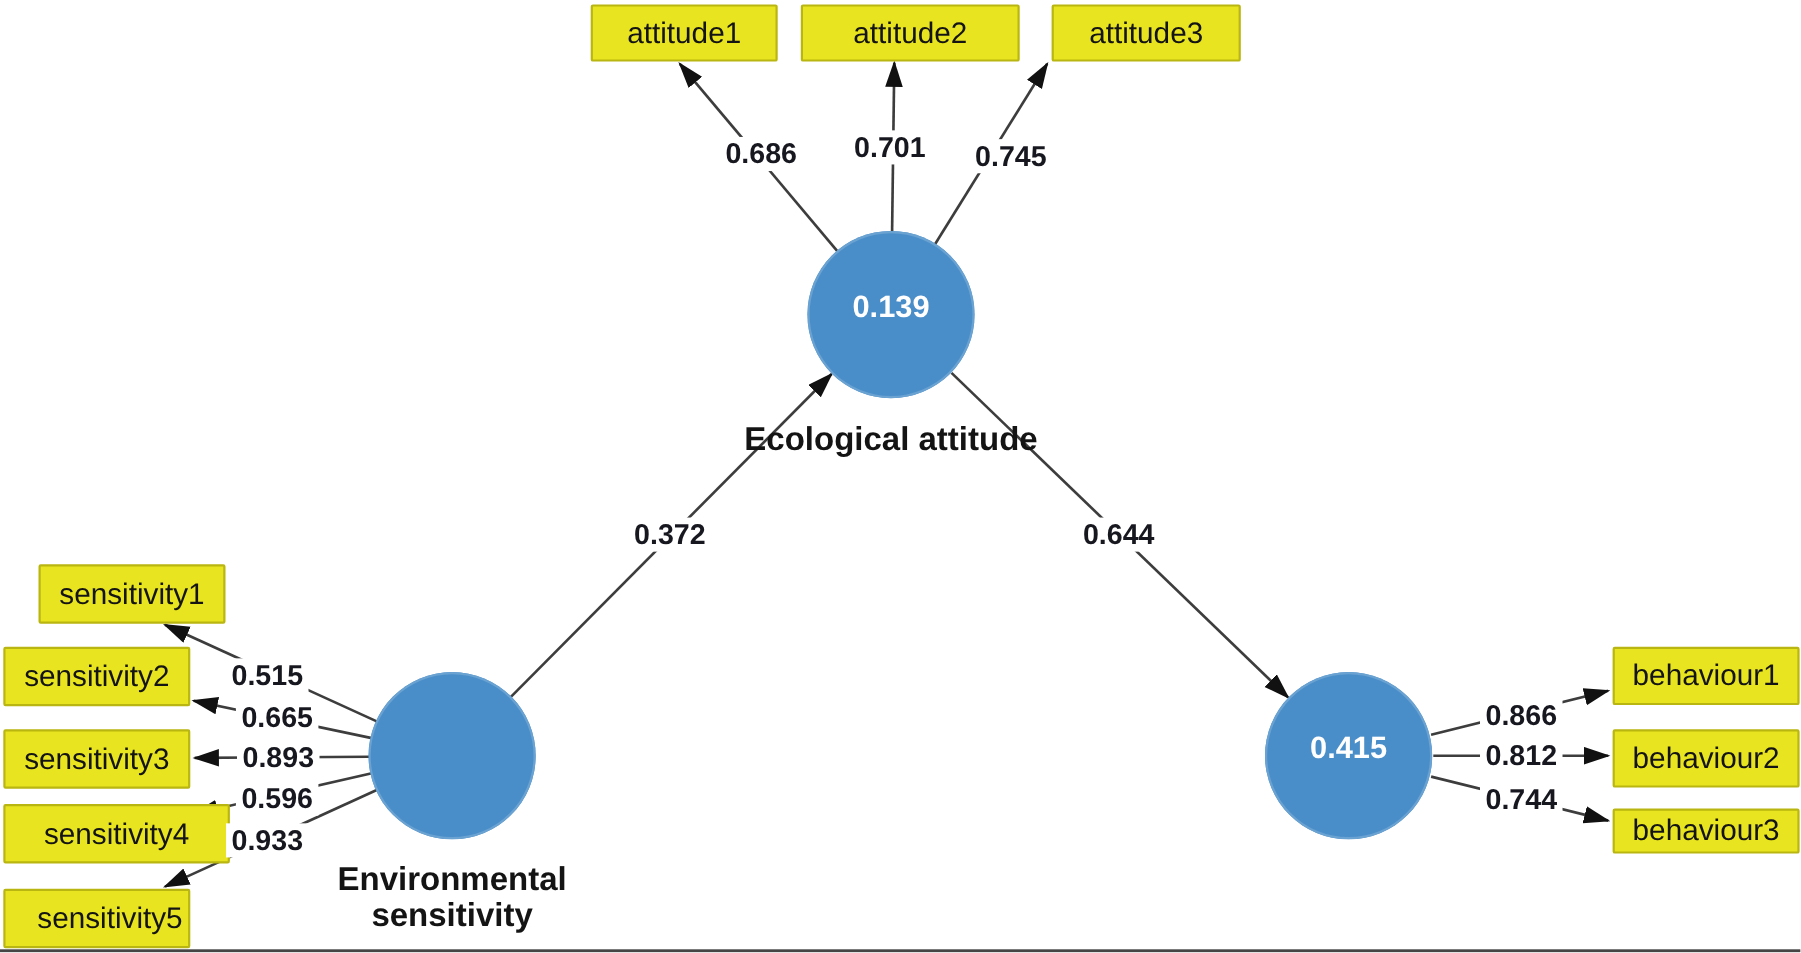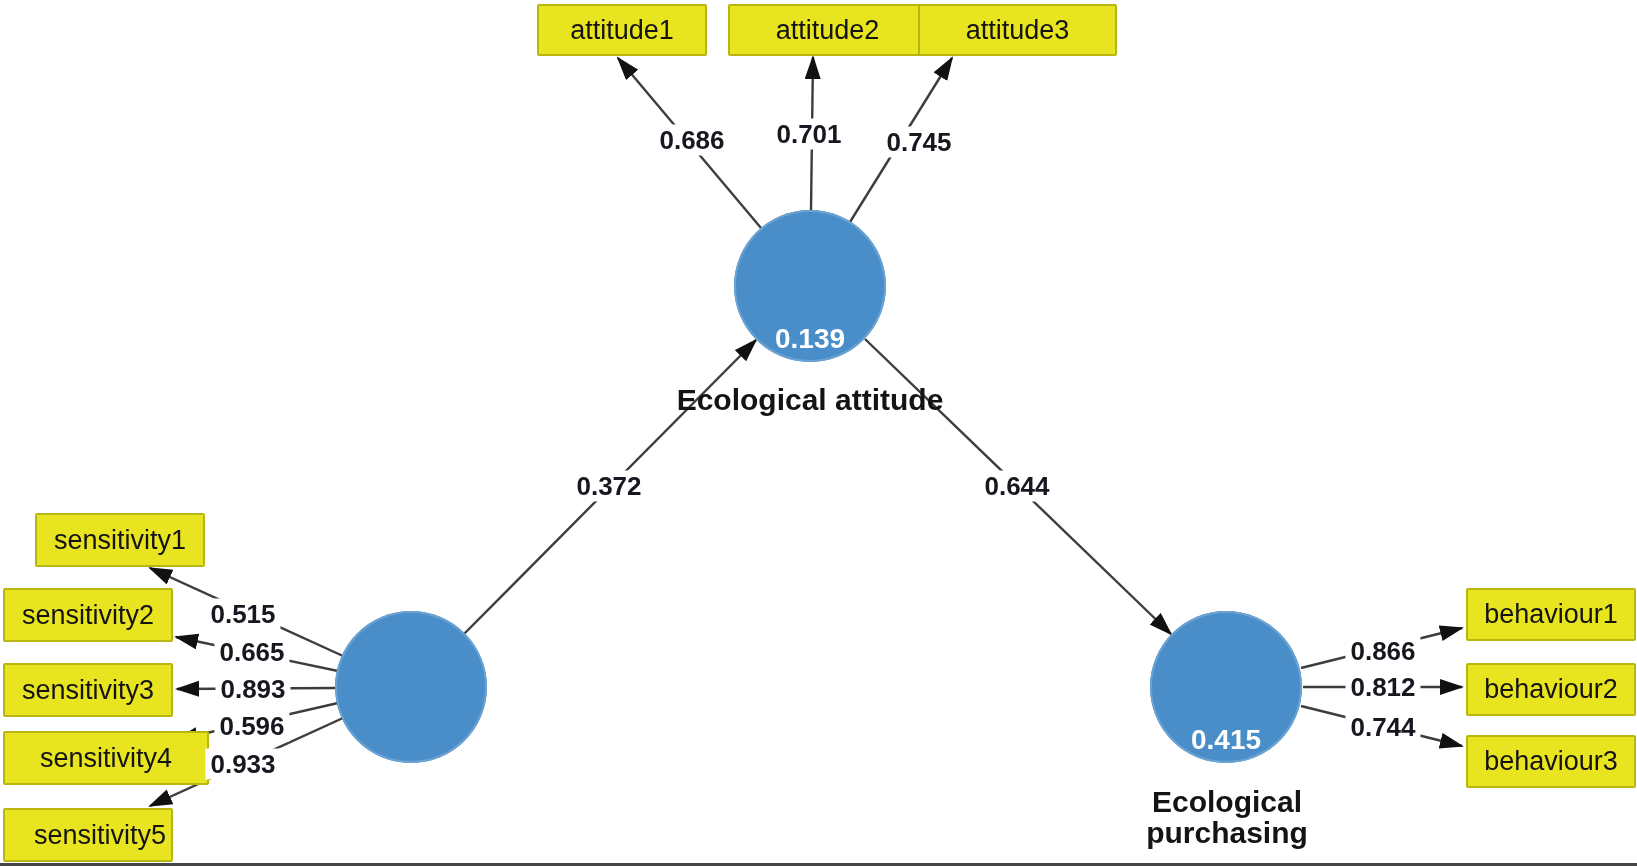--- a/index.html
+++ b/index.html
@@ -21,21 +21,21 @@
   .edge{stroke:var(--edge);stroke-width:2.4;}
   .indicator{
     position:absolute;display:flex;align-items:center;justify-content:center;
     background:var(--indicator-fill);border:2px solid var(--indicator-border);
     border-radius:2px;box-sizing:border-box;
     font-size:27px;font-weight:400;color:var(--label-text);
   }
   .construct{
     position:absolute;width:152px;height:152px;border-radius:50%;
     background:var(--construct-fill);
-    display:flex;align-items:flex-end;justify-content:center;
+    display:flex;align-items:center;justify-content:center;
     box-shadow:0 0 0 2px var(--construct-edge) inset;
   }
   .construct .r2{
     color:var(--construct-value-text);font-size:28px;font-weight:600;
     transform:translateY(-7px);
   }
   .construct-label{
     position:absolute;text-align:center;color:var(--label-text);
     font-size:30px;font-weight:600;line-height:33px;
   }
@@ -77,21 +77,21 @@
     <line class="edge" x1="1303" y1="687" x2="1462" y2="687" marker-end="url(#arrow)"></line>
     <line class="edge" x1="1301" y1="706" x2="1462" y2="746" marker-end="url(#arrow)"></line>
   </svg>
 
   <div class="indicator" style="left:537px;top:4px;width:170px;height:52px;">
       <span>attitude1</span>
     </div>
   <div class="indicator" style="left:728px;top:4px;width:199px;height:52px;">
       <span>attitude2</span>
     </div>
-  <div class="indicator" style="left:918px;top:4px;width:199px;height:52px;align-items:center;">
+  <div class="indicator" style="left:956px;top:4px;width:172px;height:52px;align-items:center;">
       <span>attitude3</span>
     </div>
 
   <div class="indicator" style="left:3px;top:513px;width:170px;height:54px;margin-left:32px;">
       <span>sensitivity1</span>
     </div>
   <div class="indicator" style="left:3px;top:588px;width:170px;height:54px;">
       <span>sensitivity2</span>
     </div>
   <div class="indicator" style="left:3px;top:663px;width:170px;height:54px;">
@@ -103,36 +103,36 @@
   <div class="indicator" style="left:3px;top:808px;width:170px;height:54px;padding-left:24px;">
       <span>sensitivity5</span>
     </div>
 
   <div class="indicator" style="left:1466px;top:588px;width:170px;height:53px;">
       <span>behaviour1</span>
     </div>
   <div class="indicator" style="left:1466px;top:663px;width:170px;height:53px;">
       <span>behaviour2</span>
     </div>
-  <div class="indicator" style="left:1466px;top:735px;width:170px;height:53px;">
+  <div class="indicator" style="left:1466px;top:735px;width:170px;height:41px;">
       <span>behaviour3</span>
     </div>
 
   <div class="construct" style="left:734px;top:210px;">
     <span class="r2">0.139</span>
   </div>
   <div class="construct" style="left:335px;top:611px;">
     <span class="r2"></span>
   </div>
   <div class="construct" style="left:1150px;top:611px;">
     <span class="r2">0.415</span>
   </div>
 
   <div class="construct-label" style="left:610px;top:383px;width:400px;">Ecological attitude</div>
-  <div class="construct-label" style="left:1127px;top:786px;width:200px;line-height:31px;">Ecological purchasing</div>
+  <div class="construct-label" style="left:291px;top:783px;width:240px;">Environmental sensitivity</div>
 
   <span class="coef" style="left:692px;top:140px;">0.686</span>
   <span class="coef" style="left:809px;top:134px;">0.701</span>
   <span class="coef" style="left:919px;top:142px;">0.745</span>
 
   <span class="coef" style="left:243px;top:614px;">0.515</span>
   <span class="coef" style="left:252px;top:652px;">0.665</span>
   <span class="coef" style="left:253px;top:689px;">0.893</span>
   <span class="coef" style="left:252px;top:726px;">0.596</span>
   <span class="coef" style="left:243px;top:764px;">0.933</span>

